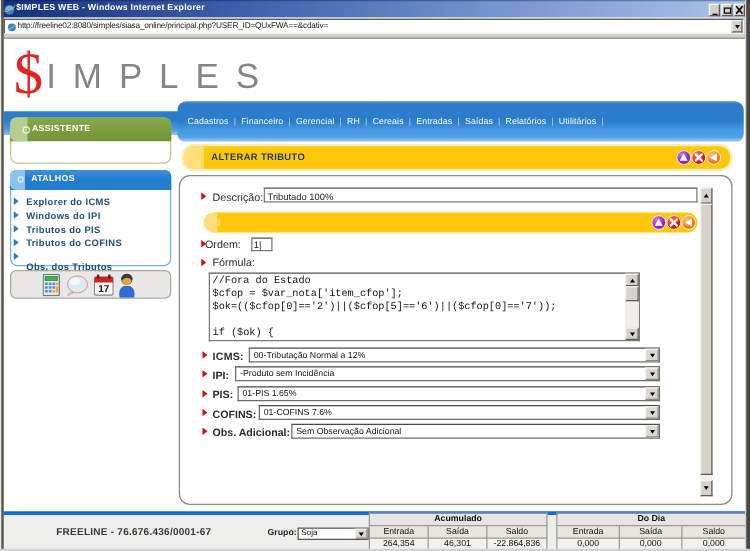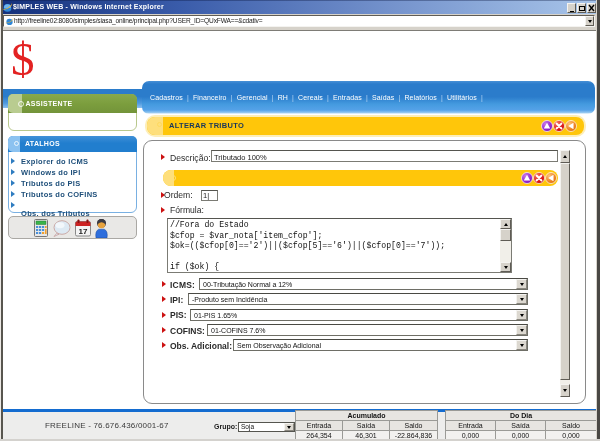--- a/index.html
+++ b/index.html
@@ -75,21 +75,21 @@
 .uarr { width:0; height:0; border-left:2.5px solid transparent; border-right:2.5px solid transparent; border-bottom:3.5px solid #000; position:absolute; }
 
 
 .fselect { background:#fff; border:1px solid #6e6e66; border-top-color:#4a4a44; height:12px; }
 .fselect .stext { position:absolute; left:3px; top:2px; font-size:7px; color:#111; }
 .fselect .sbtn { position:absolute; right:0px; top:0px; width:11px; height:10px; background:#dcd8d0; border:1px solid; border-color:#f4f3f0 #8a877f #8a877f #f4f3f0; }
 
 
 #blueline { left:3px; top:409px; width:594px; height:3.5px; background:#146cd0; }
 #footer { left:3px; top:412px; width:594px; height:27px; background:#ededec; }
-#freeline { left:45px; top:421px; font-size:8px; font-weight:normal; color:#3a3a3a; letter-spacing:0.2px; }
+#freeline { left:45px; top:421px; font-size:8px; font-weight:bold; color:#3a3a3a; letter-spacing:0.2px; }
 #grupolbl { left:214px; top:423px; font-size:7px; font-weight:bold; color:#222; }
 .ftable { border-collapse:collapse; font-size:7px; color:#111; }
 .ftable td { border:1px solid #9a9a96; text-align:center; height:10px; padding:0; }
 .ftable .hd { font-weight:bold; background:#e7e5e1; }
 .ftable .ch { background:#e7e5e1; }
 .ftable .vl { background:#f2f1ef; }
 
 
 #bL0 { left:0; top:0; width:1px; height:441px; background:#ece9e5; }
 #bL1 { left:1px; top:0; width:2px; height:441px; background:#58564f; }
@@ -128,20 +128,21 @@
     <path d="M10.5 1.2 C12 2.2 10.5 4.8 7 6.8 C4 8.5 1 8.8 0.6 7.6 C1.5 8.2 4.4 7.4 6.8 5.9 C9.6 4.2 11.4 2.2 10.5 1.2 Z" fill="#f0b428"></path>
   </svg>
   <div class="abs" id="addrtext">http://freeline02:8080/simples/siasa_online/principal.php?USER_ID=QUxFWA==&amp;cdativ=</div>
   <div class="abs" id="addrbtn">
       <div class="darr"></div>
     </div>
 
   <div class="abs" style="left:3px;top:30px;width:594px;height:1px;background:#7e7c76"></div>
 
   <div class="abs" id="dollar">$</div>
+  <div class="abs" id="imples">IMPLES</div>
 
   <div class="abs" id="nav1"></div>
   <div class="abs" id="nav2"></div>
   <div class="abs" id="navtext">Cadastros&nbsp; <span style="color:#b7d7f4">|</span> &nbsp;Financeiro&nbsp; <span style="color:#b7d7f4">|</span> &nbsp;Gerencial&nbsp; <span style="color:#b7d7f4">|</span> &nbsp;RH&nbsp; <span style="color:#b7d7f4">|</span> &nbsp;Cereais&nbsp; <span style="color:#b7d7f4">|</span> &nbsp;Entradas&nbsp; <span style="color:#b7d7f4">|</span> &nbsp;Saídas&nbsp; <span style="color:#b7d7f4">|</span> &nbsp;Relatórios&nbsp; <span style="color:#b7d7f4">|</span> &nbsp;Utilitários&nbsp; <span style="color:#b7d7f4">|</span></div>
 
   <div class="abs sidebox" id="assist"></div>
   <div class="abs" id="assisthead"></div>
   <div class="abs" id="assisttab"></div>
   <div class="abs ringc" style="left:18px;top:100.5px;width:6px;height:6px"></div>
   <div class="abs" id="assisttext">ASSISTENTE</div>

